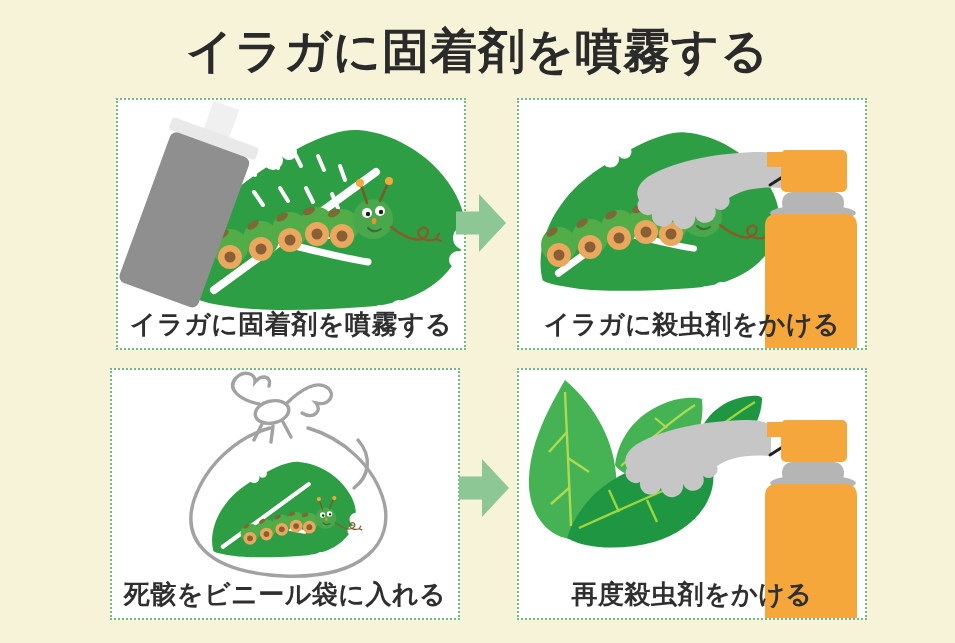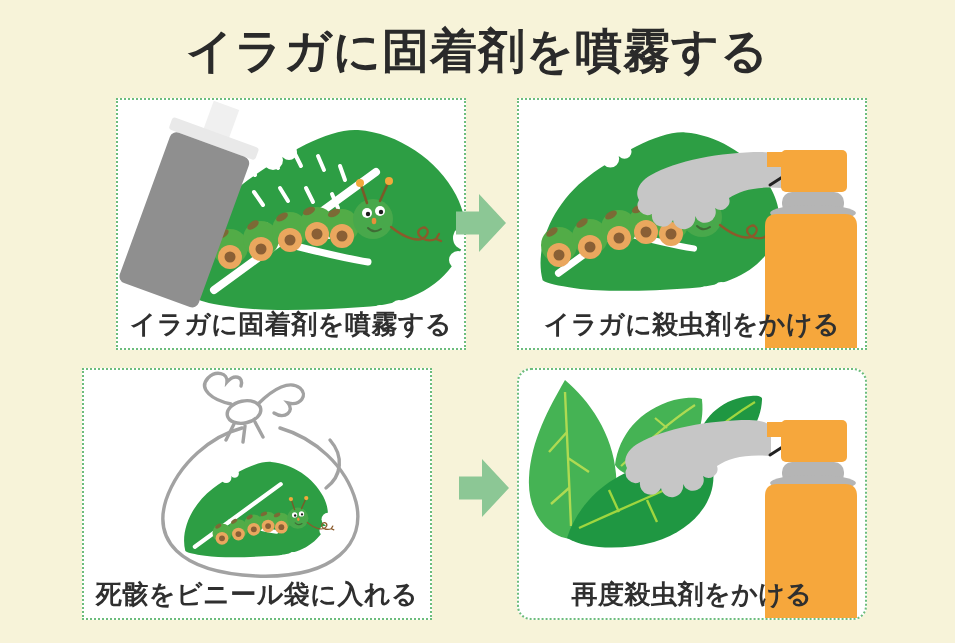--- a/index.html
+++ b/index.html
@@ -12,22 +12,22 @@
     position:absolute;top:20px;left:0;width:955px;text-align:center;
     font-size:47px;font-weight:900;color:#2a2a2a;letter-spacing:1px;margin:0;
   }
   .panel{
     position:absolute;width:350px;height:252px;box-sizing:border-box;
     background:#ffffff;border:2px dotted #6dbd7d;
   }
   .panel svg{position:absolute;left:0;top:0;width:346px;height:248px;display:block;}
   #panel-1{left:116px;top:98px;}
   #panel-2{left:517px;top:98px;padding-left:40px;}
-  #panel-3{left:82px;top:368px;}
-  #panel-4{left:517px;top:368px;border-radius:14px;}
+  #panel-3{left:110px;top:368px;}
+  #panel-4{left:517px;top:368px;}
   .caption{
     position:absolute;left:0;bottom:6px;width:346px;text-align:center;
     font-size:26px;font-weight:900;color:#2f2f2f;z-index:5;letter-spacing:0.5px;
   }
   .arrow{
     position:absolute;width:50px;height:58px;background:#8cc795;
     clip-path:polygon(0 30%,46% 30%,46% 0,100% 50%,46% 100%,46% 70%,0 70%);
   }
   #arrow-1{left:456px;top:194px;}
   #arrow-2{left:459px;top:459px;}

